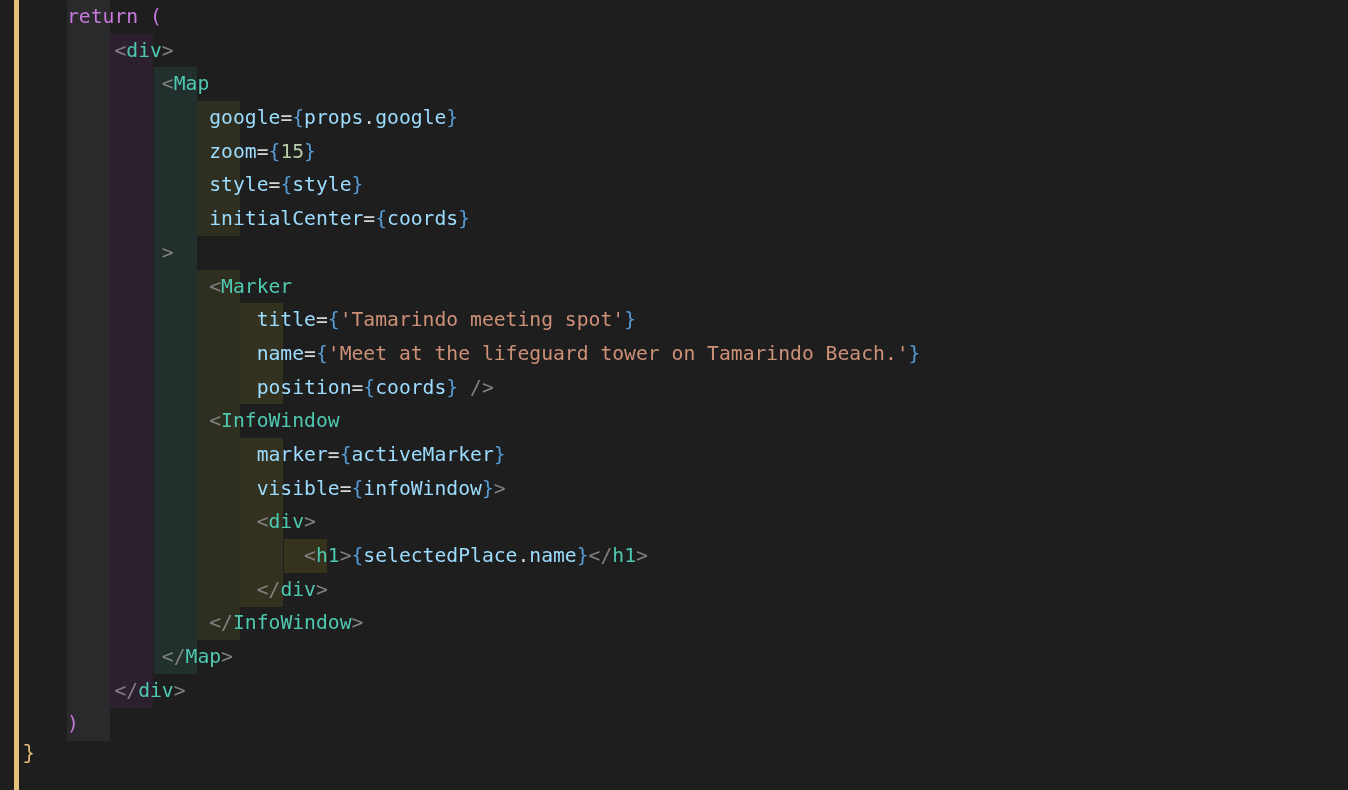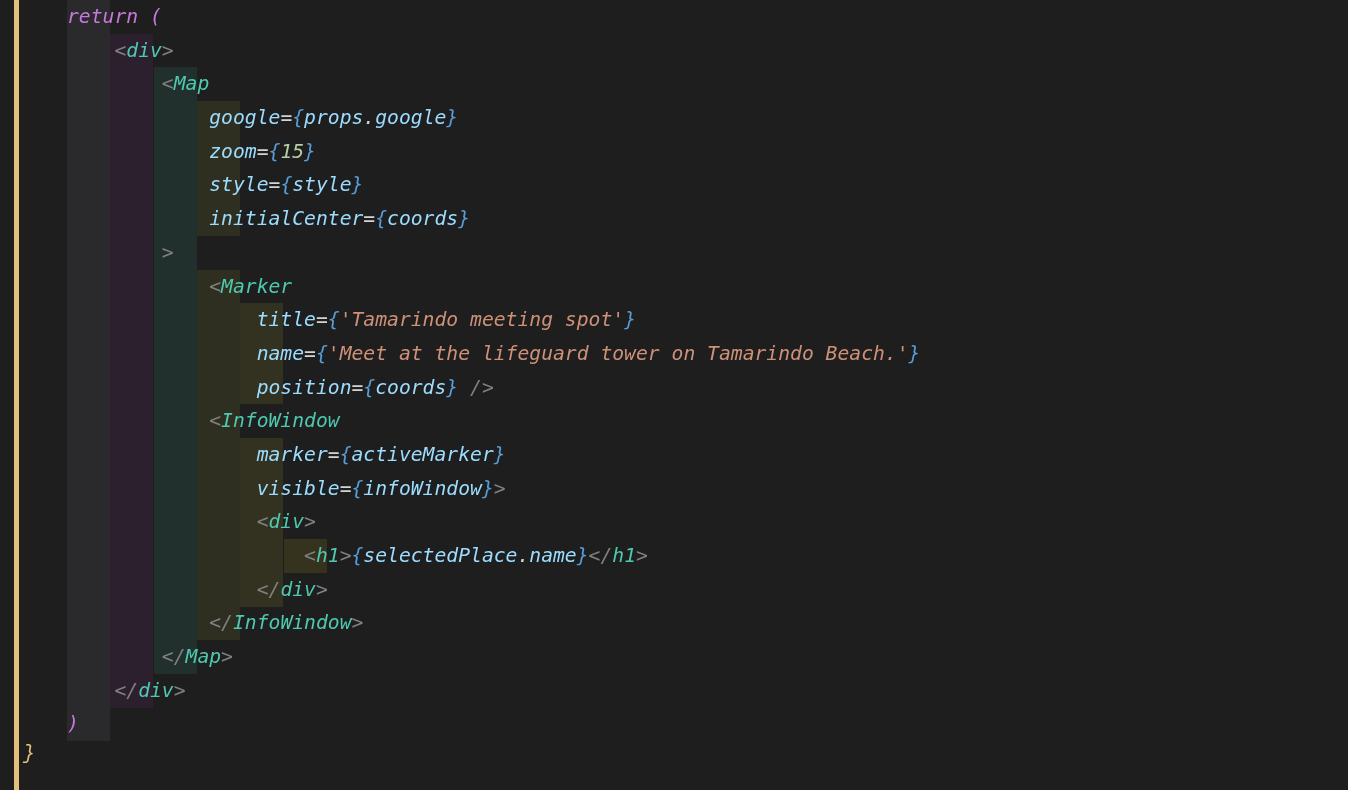--- a/index.html
+++ b/index.html
@@ -11,21 +11,20 @@
     background: #1e1e1e;
     font-family: Consolas, 'Courier New', monospace;
     font-size: 19.7px;
     line-height: 1.71;
   }
   .editor {
     display: flex;
     width: 100%;
     height: 100%;
     box-sizing: border-box;
-    font-style: italic;
   }
   .scrollbar {
     width: 14px;
     height: 100%;
     background: #1e1e1e;
     position: relative;
     flex: 0 0 auto;
   }
   .scrollbar-thumb {
     position: absolute;

